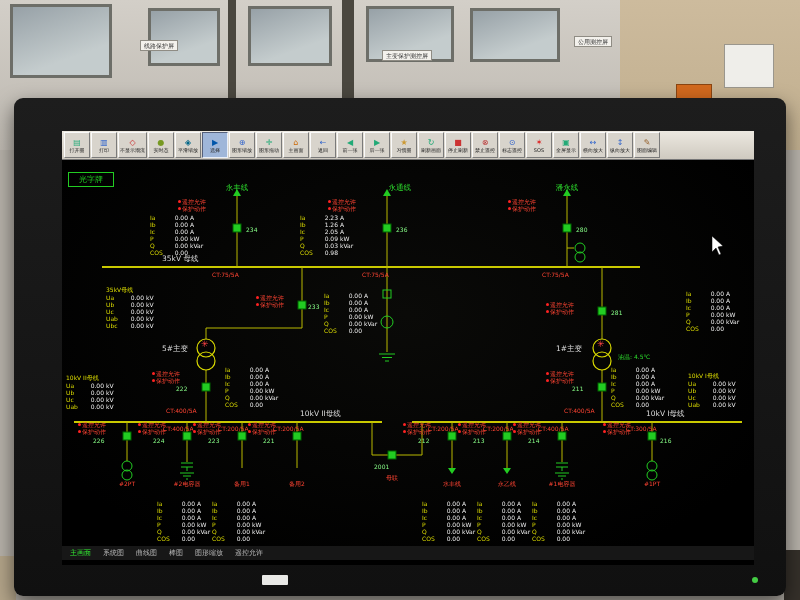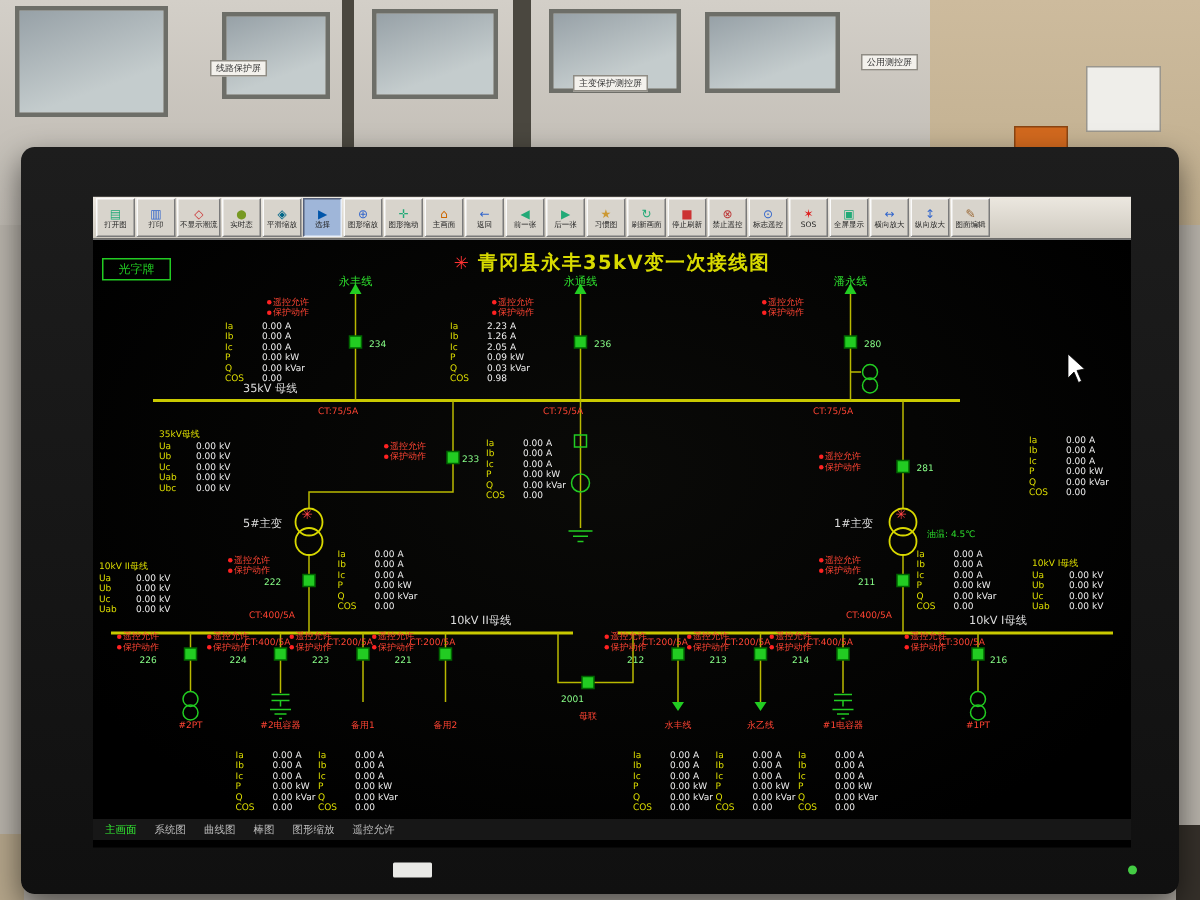--- a/index.html
+++ b/index.html
@@ -219,25 +219,22 @@
             <rect x="231" y="272" width="8" height="8" fill="#22cc22" stroke="#006600"></rect>
             <rect x="386" y="272" width="8" height="8" fill="#22cc22" stroke="#006600"></rect>
             <rect x="441" y="272" width="8" height="8" fill="#22cc22" stroke="#006600"></rect>
             <rect x="496" y="272" width="8" height="8" fill="#22cc22" stroke="#006600"></rect>
             <rect x="586" y="272" width="8" height="8" fill="#22cc22" stroke="#006600"></rect>
           </g>
         <polygon points="650,76 650,92 654,88 657,95 659,94 656,87 661,86" fill="#fff" stroke="#000" stroke-width="0.5"></polygon>
       </svg>
       <div id="overlay">
         <div id="alarm-box">光字牌</div>
-        <div id="scada-title">
-          <span id="title-fan">✳</span><span>青冈县永丰35kV变一次接线图</span>
-        </div>
       <div class="lbl green big ctr" style="left: 151px; top: 24px;">永丰线</div>
-          <div class="lbl green big ctr" style="left: 301px; top: 24px;">永通线</div>
+          <div class="lbl green big ctr" style="left: 301px; top: 24px; text-align: right;">永通线</div>
           <div class="lbl green big ctr" style="left: 481px; top: 24px;">潘永线</div>
           <div class="lbl white big" style="left: 100px; top: 95px;">35kV 母线</div>
           <div class="lbl white big" style="left: 238px; top: 250px;">10kV II母线</div>
           <div class="lbl white big" style="left: 584px; top: 250px;">10kV I母线</div>
           <div class="lbl white big" style="left: 100px; top: 185px;">5#主变</div>
           <div class="lbl white big" style="left: 494px; top: 185px;">1#主变</div>
           <div class="lbl green" style="left: 556px; top: 193px;">油温: 4.5℃</div>
           <div class="lbl lime" style="left: 184px; top: 66px;">234</div>
           <div class="lbl lime" style="left: 334px; top: 66px;">236</div>
           <div class="lbl lime" style="left: 514px; top: 66px;">280</div>

